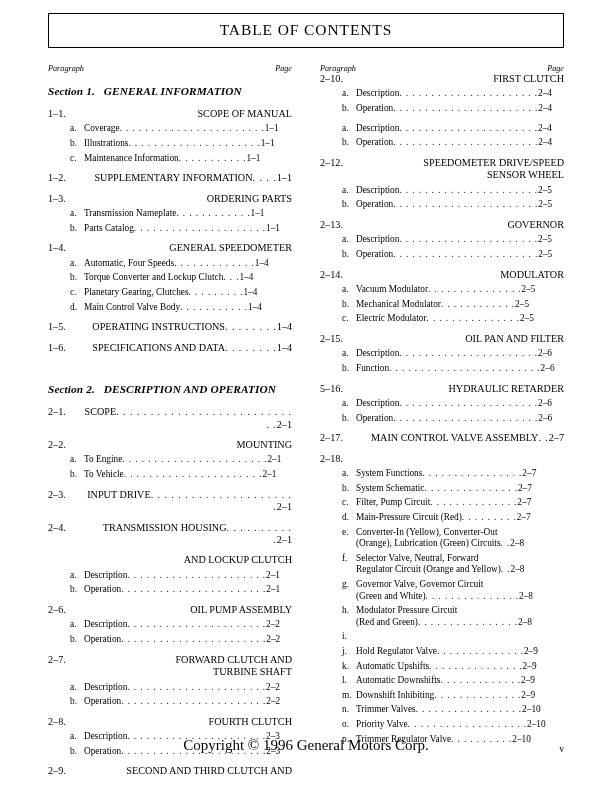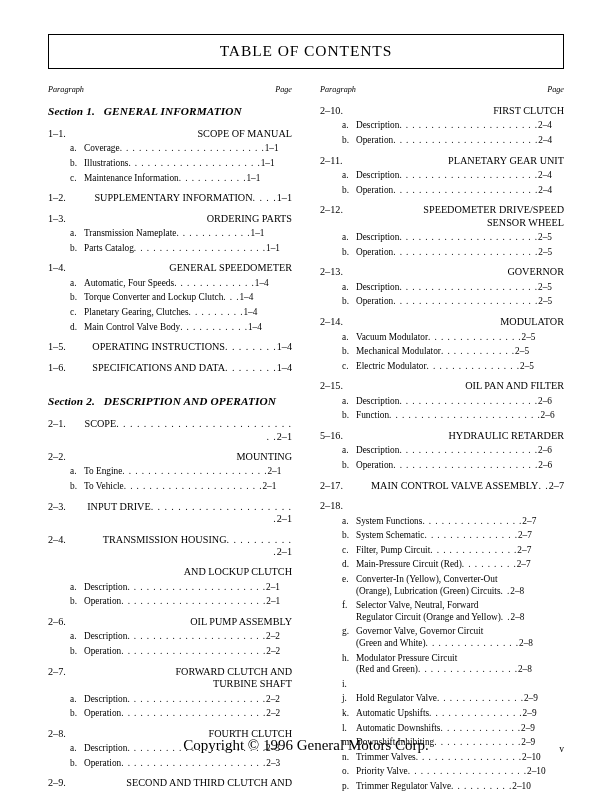--- a/index.html
+++ b/index.html
@@ -13,21 +13,21 @@
     font-family: "Liberation Serif", serif;
     color: #000000;
     position: relative;
   }
   .page {
     position: absolute;
     left: 0; top: 0;
     width: 612px;
     height: 780px;
     box-sizing: border-box;
-    padding: 34px 48px 24px 48px;
+    padding: 13px 48px 24px 48px;
   }
   .title-box {
     border: 1px solid #000;
     text-align: center;
     padding: 7px 0 8px 0;
     margin-bottom: 16px;
   }
   .title-box .title-text {
     font-size: 15.5px;
     letter-spacing: 0.9px;
@@ -41,27 +41,26 @@
   .col {
     width: 244px;
     flex: 0 0 244px;
   }
   .colhead {
     display: flex;
     justify-content: space-between;
     font-size: 8.2px;
     font-style: italic;
     border-bottom: 0;
-    margin-bottom: 11px;
   }
   .section-head {
     font-size: 11.3px;
     font-weight: bold;
     font-style: italic;
-    margin: 4px 0 11px 0;
+    margin: 12px 0 11px 0;
     letter-spacing: 0.1px;
   }
   .section-head .secnum {
     margin-right: 9px;
   }
   .entry {
     margin-bottom: 8px;
   }
   .entry-main {
     display: flex;
@@ -321,24 +320,20 @@
             <div class="sub">
               <span class="sub-let">a.</span>
               <span class="sub-txt">Description<span class="dots">. . . . . . . . . . . . . . . . . . . . . .</span><span class="pg">2–4</span></span>
             </div>
             <div class="sub">
               <span class="sub-let">b.</span>
               <span class="sub-txt">Operation<span class="dots">. . . . . . . . . . . . . . . . . . . . . . .</span><span class="pg">2–4</span></span>
             </div>
           </div>
           <div class="entry">
-            <div class="entry-main">
-              <span class="entry-num">2–11.</span>
-              <span class="entry-txt">PLANETARY GEAR UNIT</span>
-            </div>
             <div class="sub">
               <span class="sub-let">a.</span>
               <span class="sub-txt">Description<span class="dots">. . . . . . . . . . . . . . . . . . . . . .</span><span class="pg">2–4</span></span>
             </div>
             <div class="sub">
               <span class="sub-let">b.</span>
               <span class="sub-txt">Operation<span class="dots">. . . . . . . . . . . . . . . . . . . . . . .</span><span class="pg">2–4</span></span>
             </div>
           </div>
           <div class="entry">

